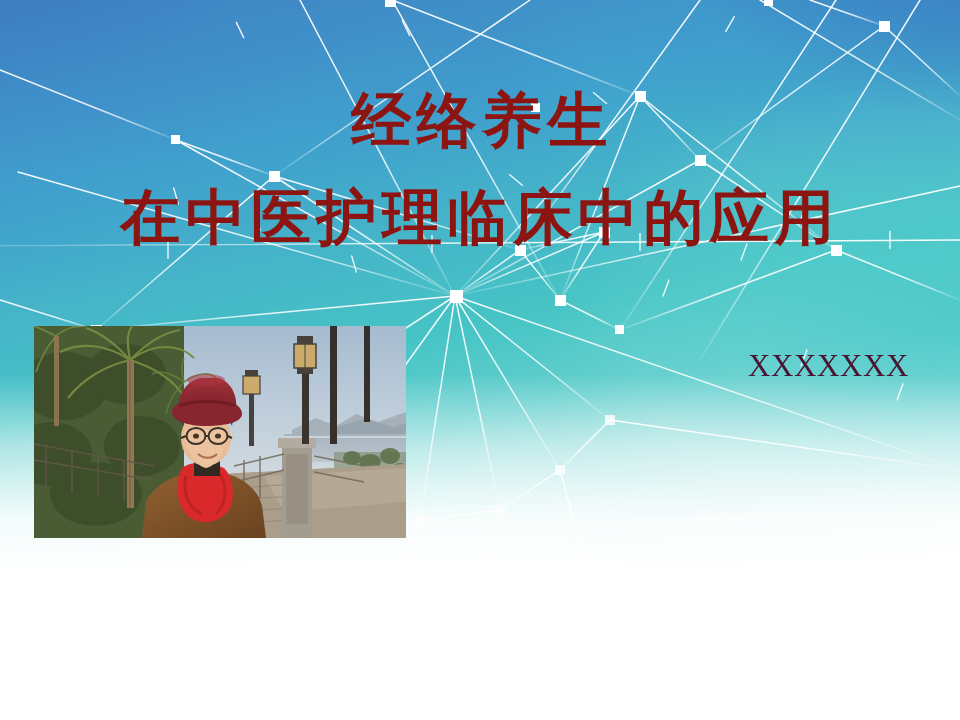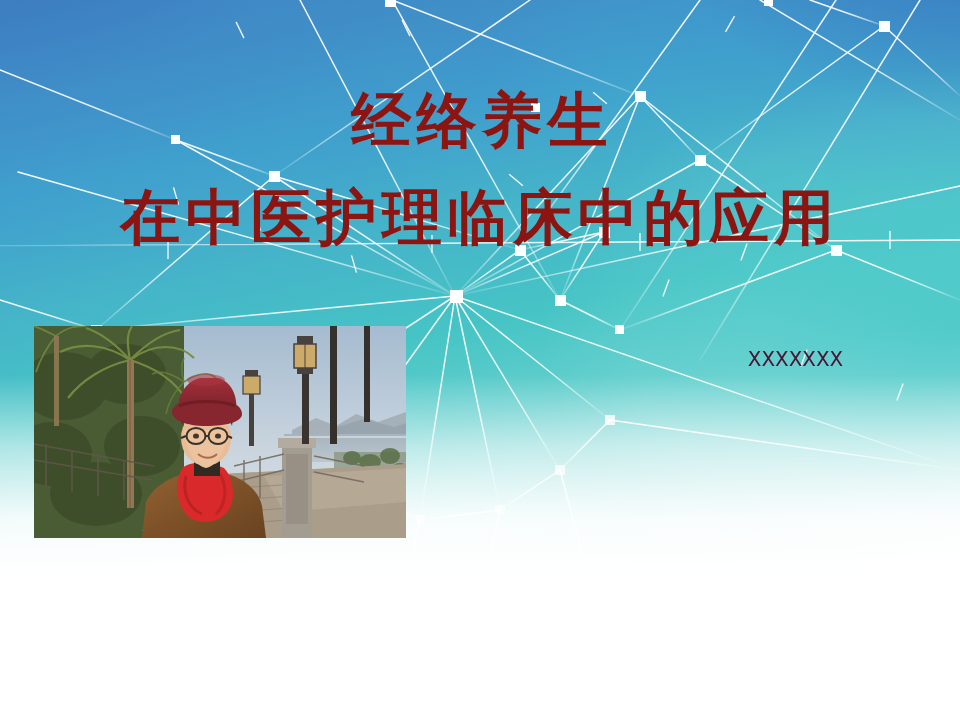--- a/index.html
+++ b/index.html
@@ -115,22 +115,22 @@
   .title-line-2 {
     font-size: 60px;
     margin: 12px;
   }
 
   
   .author {
     position: absolute;
     left: 748px;
     top: 348px;
-    font-family: Liberation Mono, monospace;
-    font-size: 22px;
+    font-family: Liberation Serif, serif;
+    font-size: 31px;
     letter-spacing: 0.02em;
     z-index: 6;
     white-space: nowrap;
   }
 
   
   .photo {
     position: absolute;
     left: 34px;
     top: 326px;

